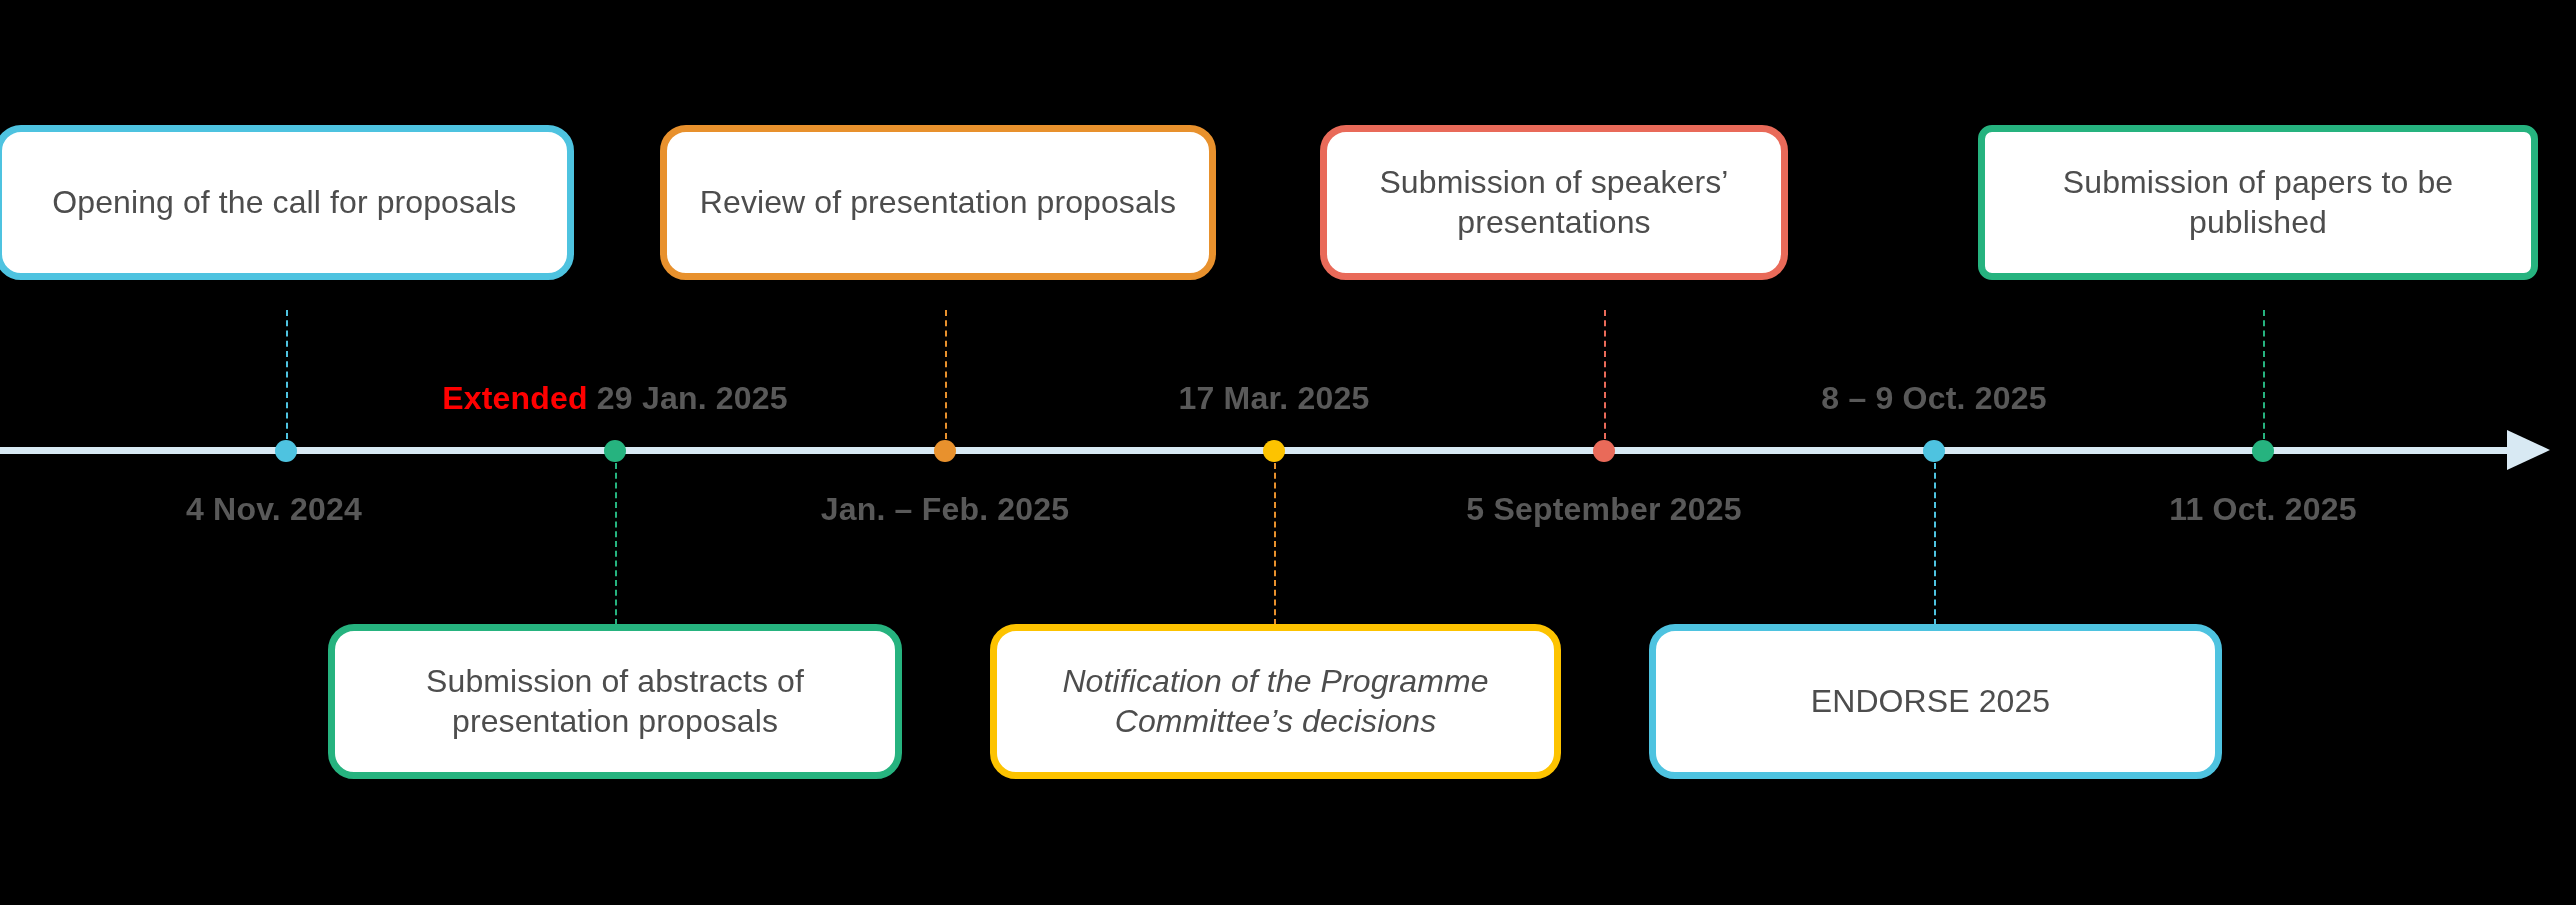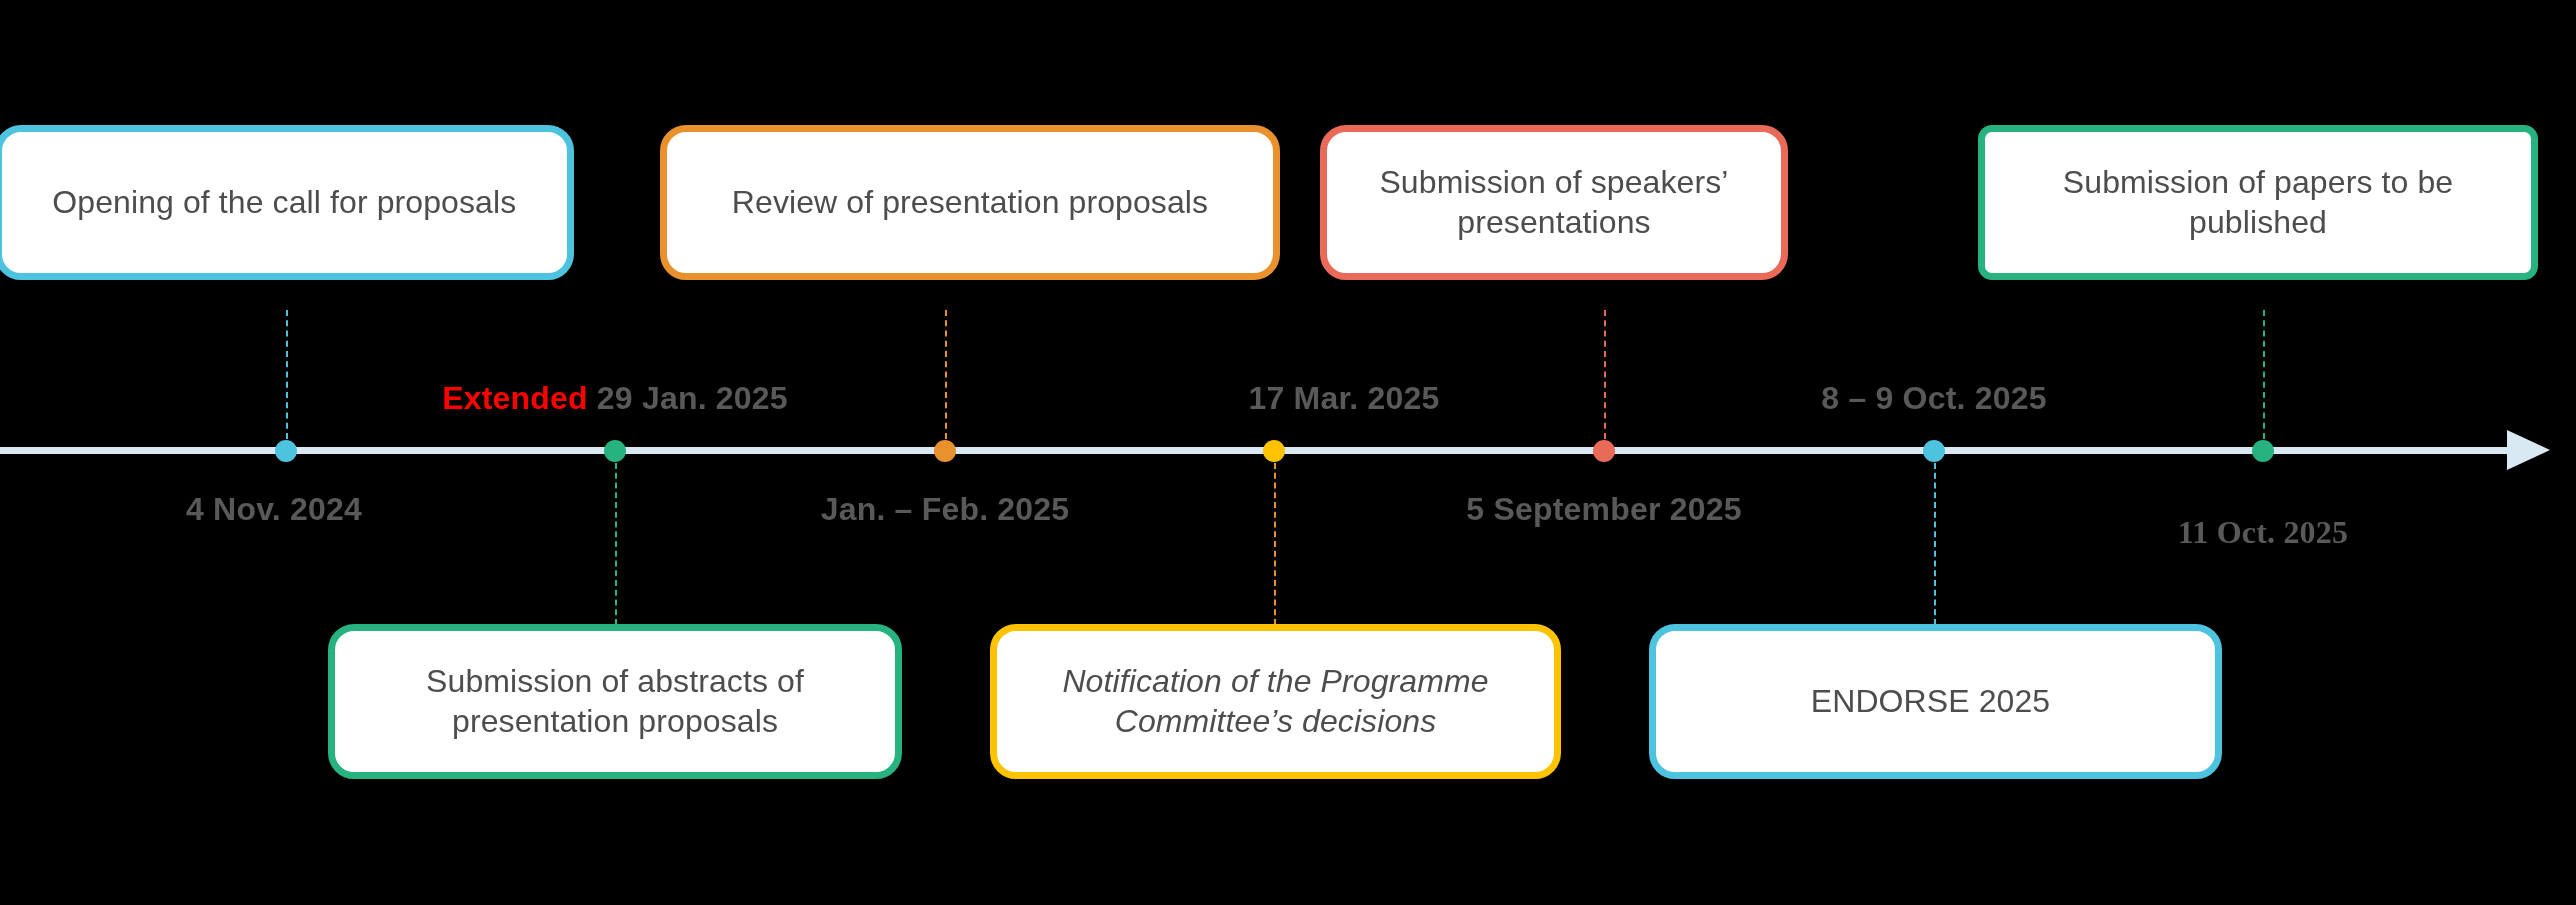--- a/index.html
+++ b/index.html
@@ -112,21 +112,21 @@
   <div class="dot" style="left:945px; top:451px; background:#e8912d;"></div>
   <div class="dot" style="left:1274px; top:451px; background:#fdc300;"></div>
   <div class="dot" style="left:1604px; top:451px; background:#e96a59;"></div>
   <div class="dot" style="left:1934px; top:451px; background:#4ec3e0;"></div>
   <div class="dot" style="left:2263px; top:451px; background:#26b37f;"></div>
 
   <div class="card" style="left:-5.2px; top:125px; width:579px; height:155px; border-color:#4ec3e0;">
     <span class="card-label">Opening of the call for proposals</span>
   </div>
 
-  <div class="card" style="left:660px; top:125px; width:620px; height:155px; border-color:#e8912d;text-align:center;">
+  <div class="card" style="left:660px; top:125px; width:556px; height:155px; border-color:#e8912d;text-align:center;">
     <span class="card-label">Review of presentation proposals</span>
   </div>
 
   <div class="card" style="left:1320px; top:125px; width:468px; height:155px; border-color:#e96a59;">
     <span class="card-label">Submission of speakers’ presentations</span>
   </div>
 
   <div class="card" style="left:1978px; top:125px; width:560px; height:155px; border-color:#26b37f;border-radius:14px;">
     <span class="card-label">Submission of papers to be published</span>
   </div>
@@ -145,29 +145,29 @@
 
   <div class="date-caption" style="left:274px; top:491px;text-align:right;">
     <span>4 Nov. 2024</span>
   </div>
   <div class="date-caption" style="left:945px; top:491px;">
     <span>Jan. – Feb. 2025</span>
   </div>
   <div class="date-caption" style="left:1604px; top:491px;">
     <span>5 September 2025</span>
   </div>
-  <div class="date-caption" style="left:2263px; top:514px;font-family:Liberation Serif, serif;">
+  <div class="date-caption" style="left:2263px; top:491px;">
     <span>11 Oct. 2025</span>
   </div>
 
   <div class="date-caption" style="left:615px; top:380px;">
     <span class="extended">Extended </span>
     <span>29 Jan. 2025</span>
   </div>
-  <div class="date-caption" style="left:1344px; top:380px;">
+  <div class="date-caption" style="left:1274px; top:380px;">
     <span>17 Mar. 2025</span>
   </div>
   <div class="date-caption" style="left:1934px; top:380px;">
     <span>8 – 9 Oct. 2025</span>
   </div>
 
 </div>
 
 
 </body></html>

